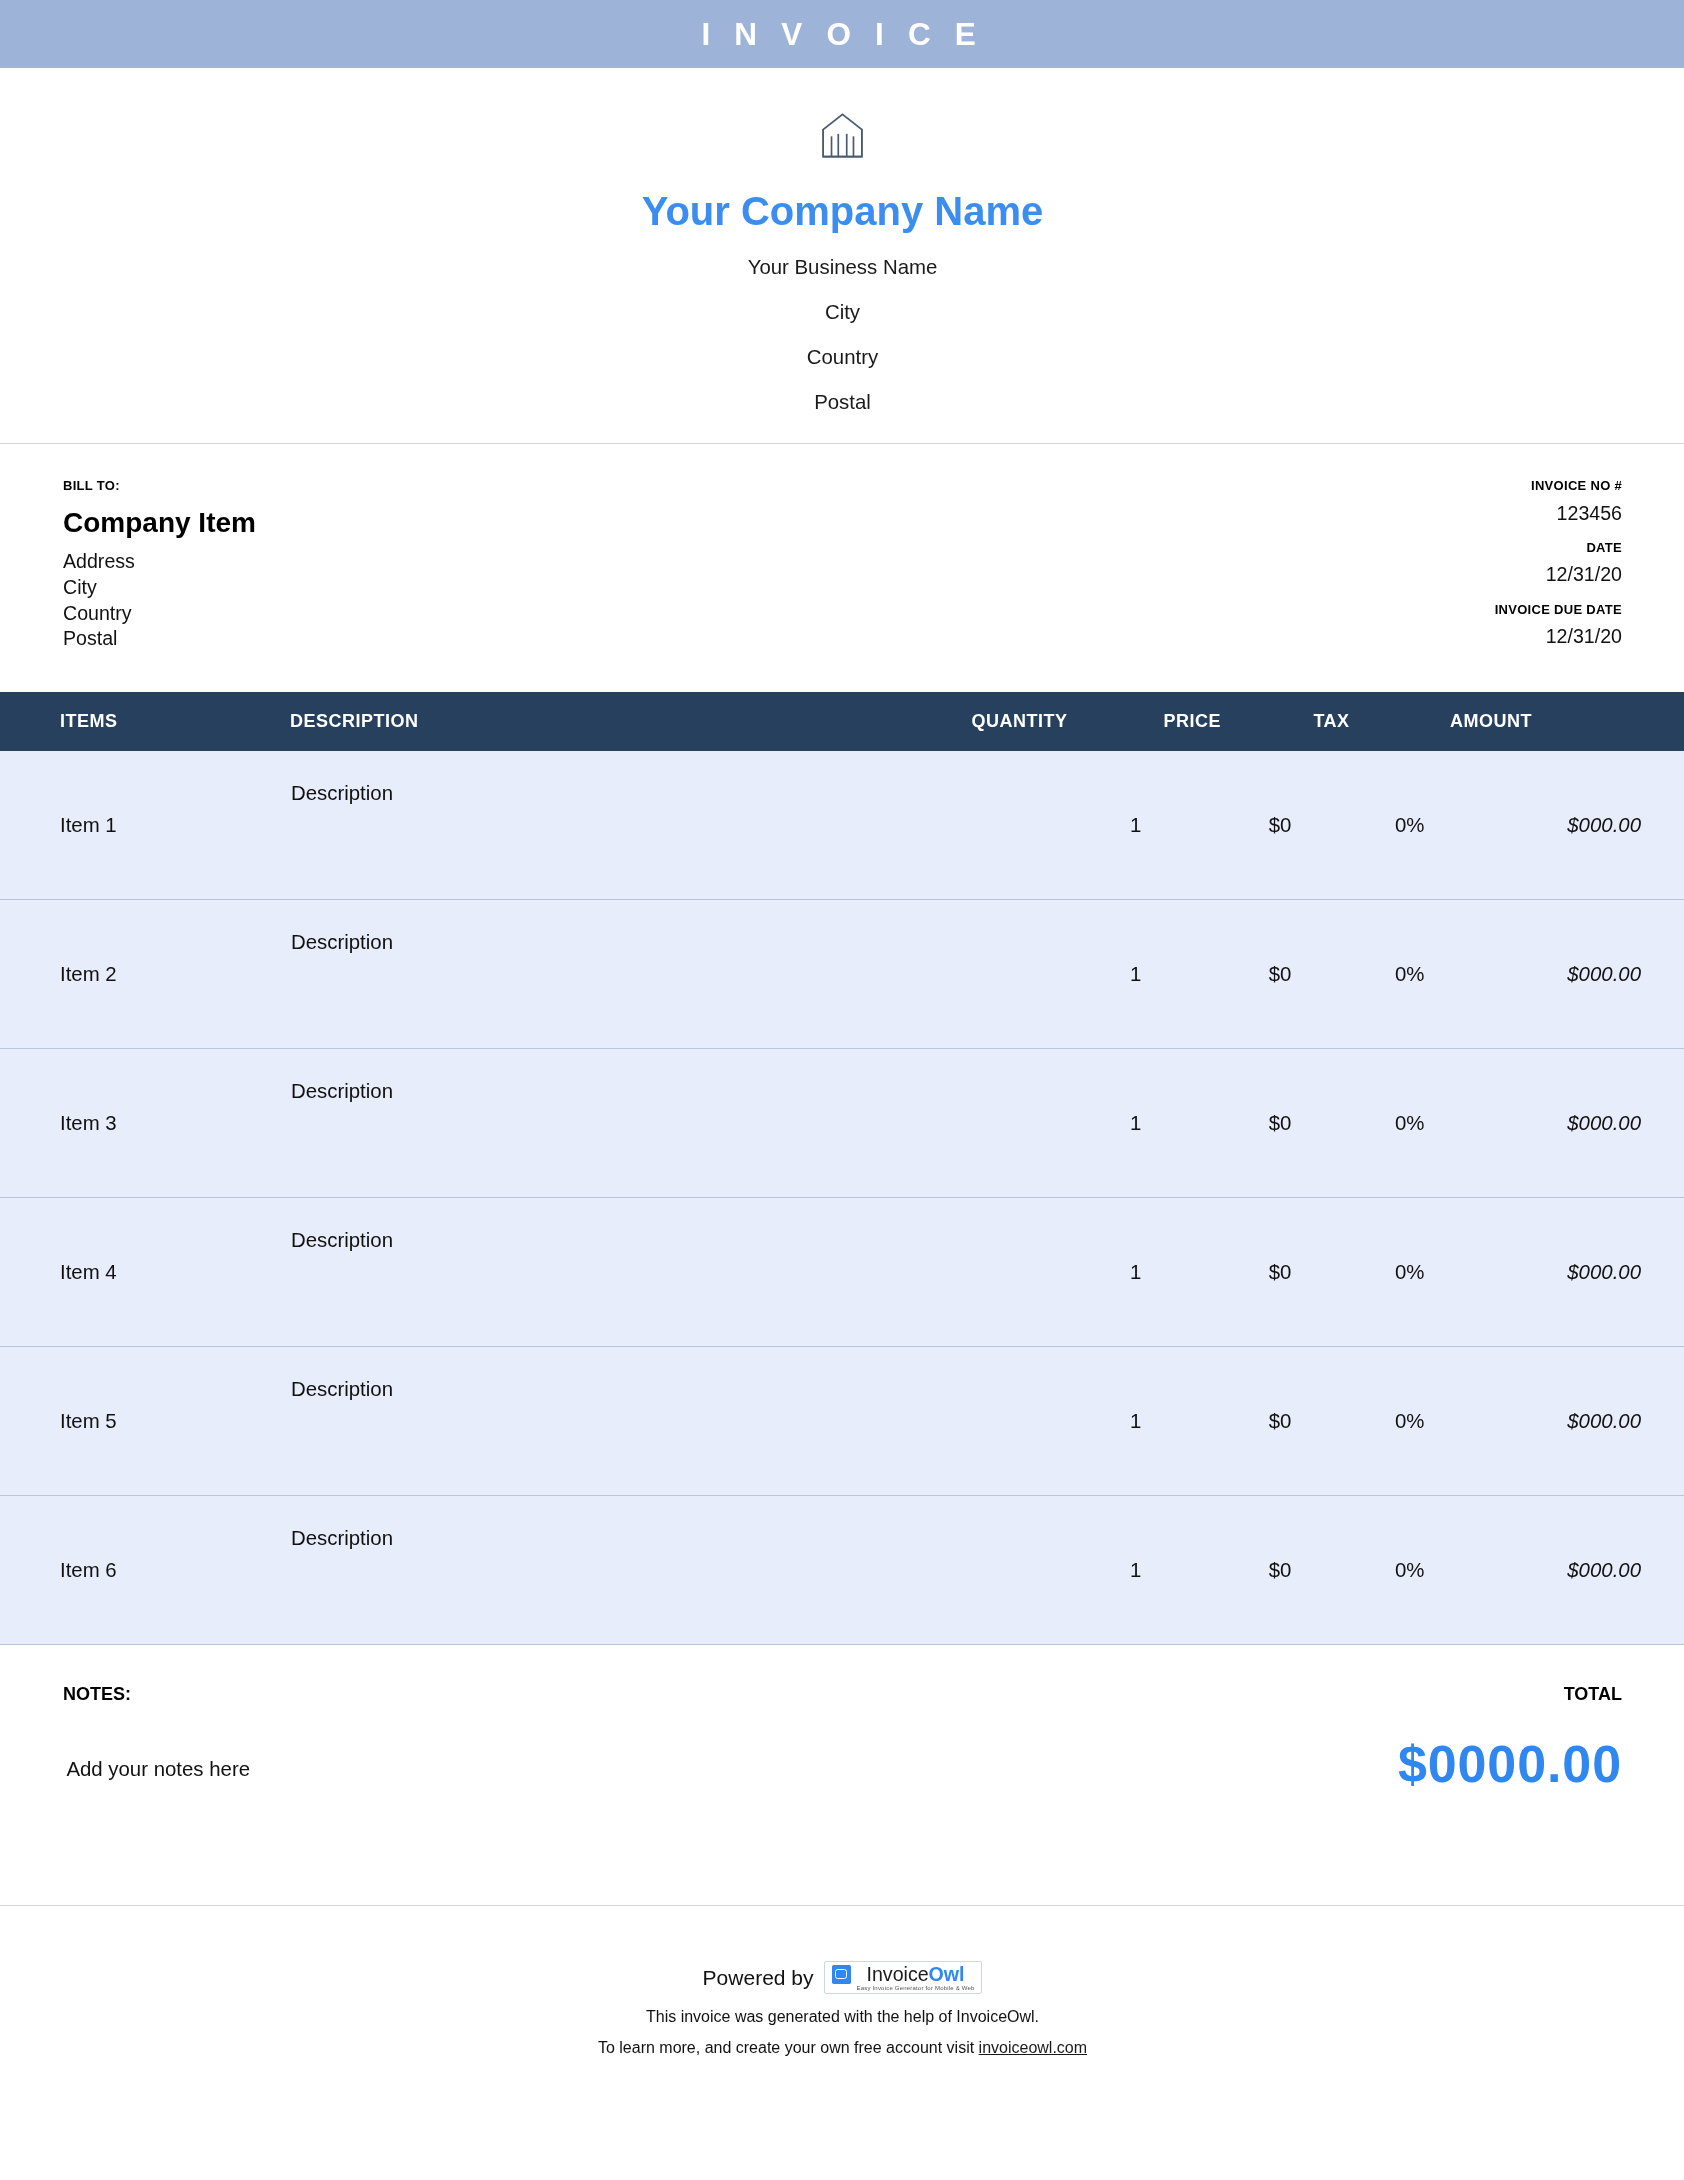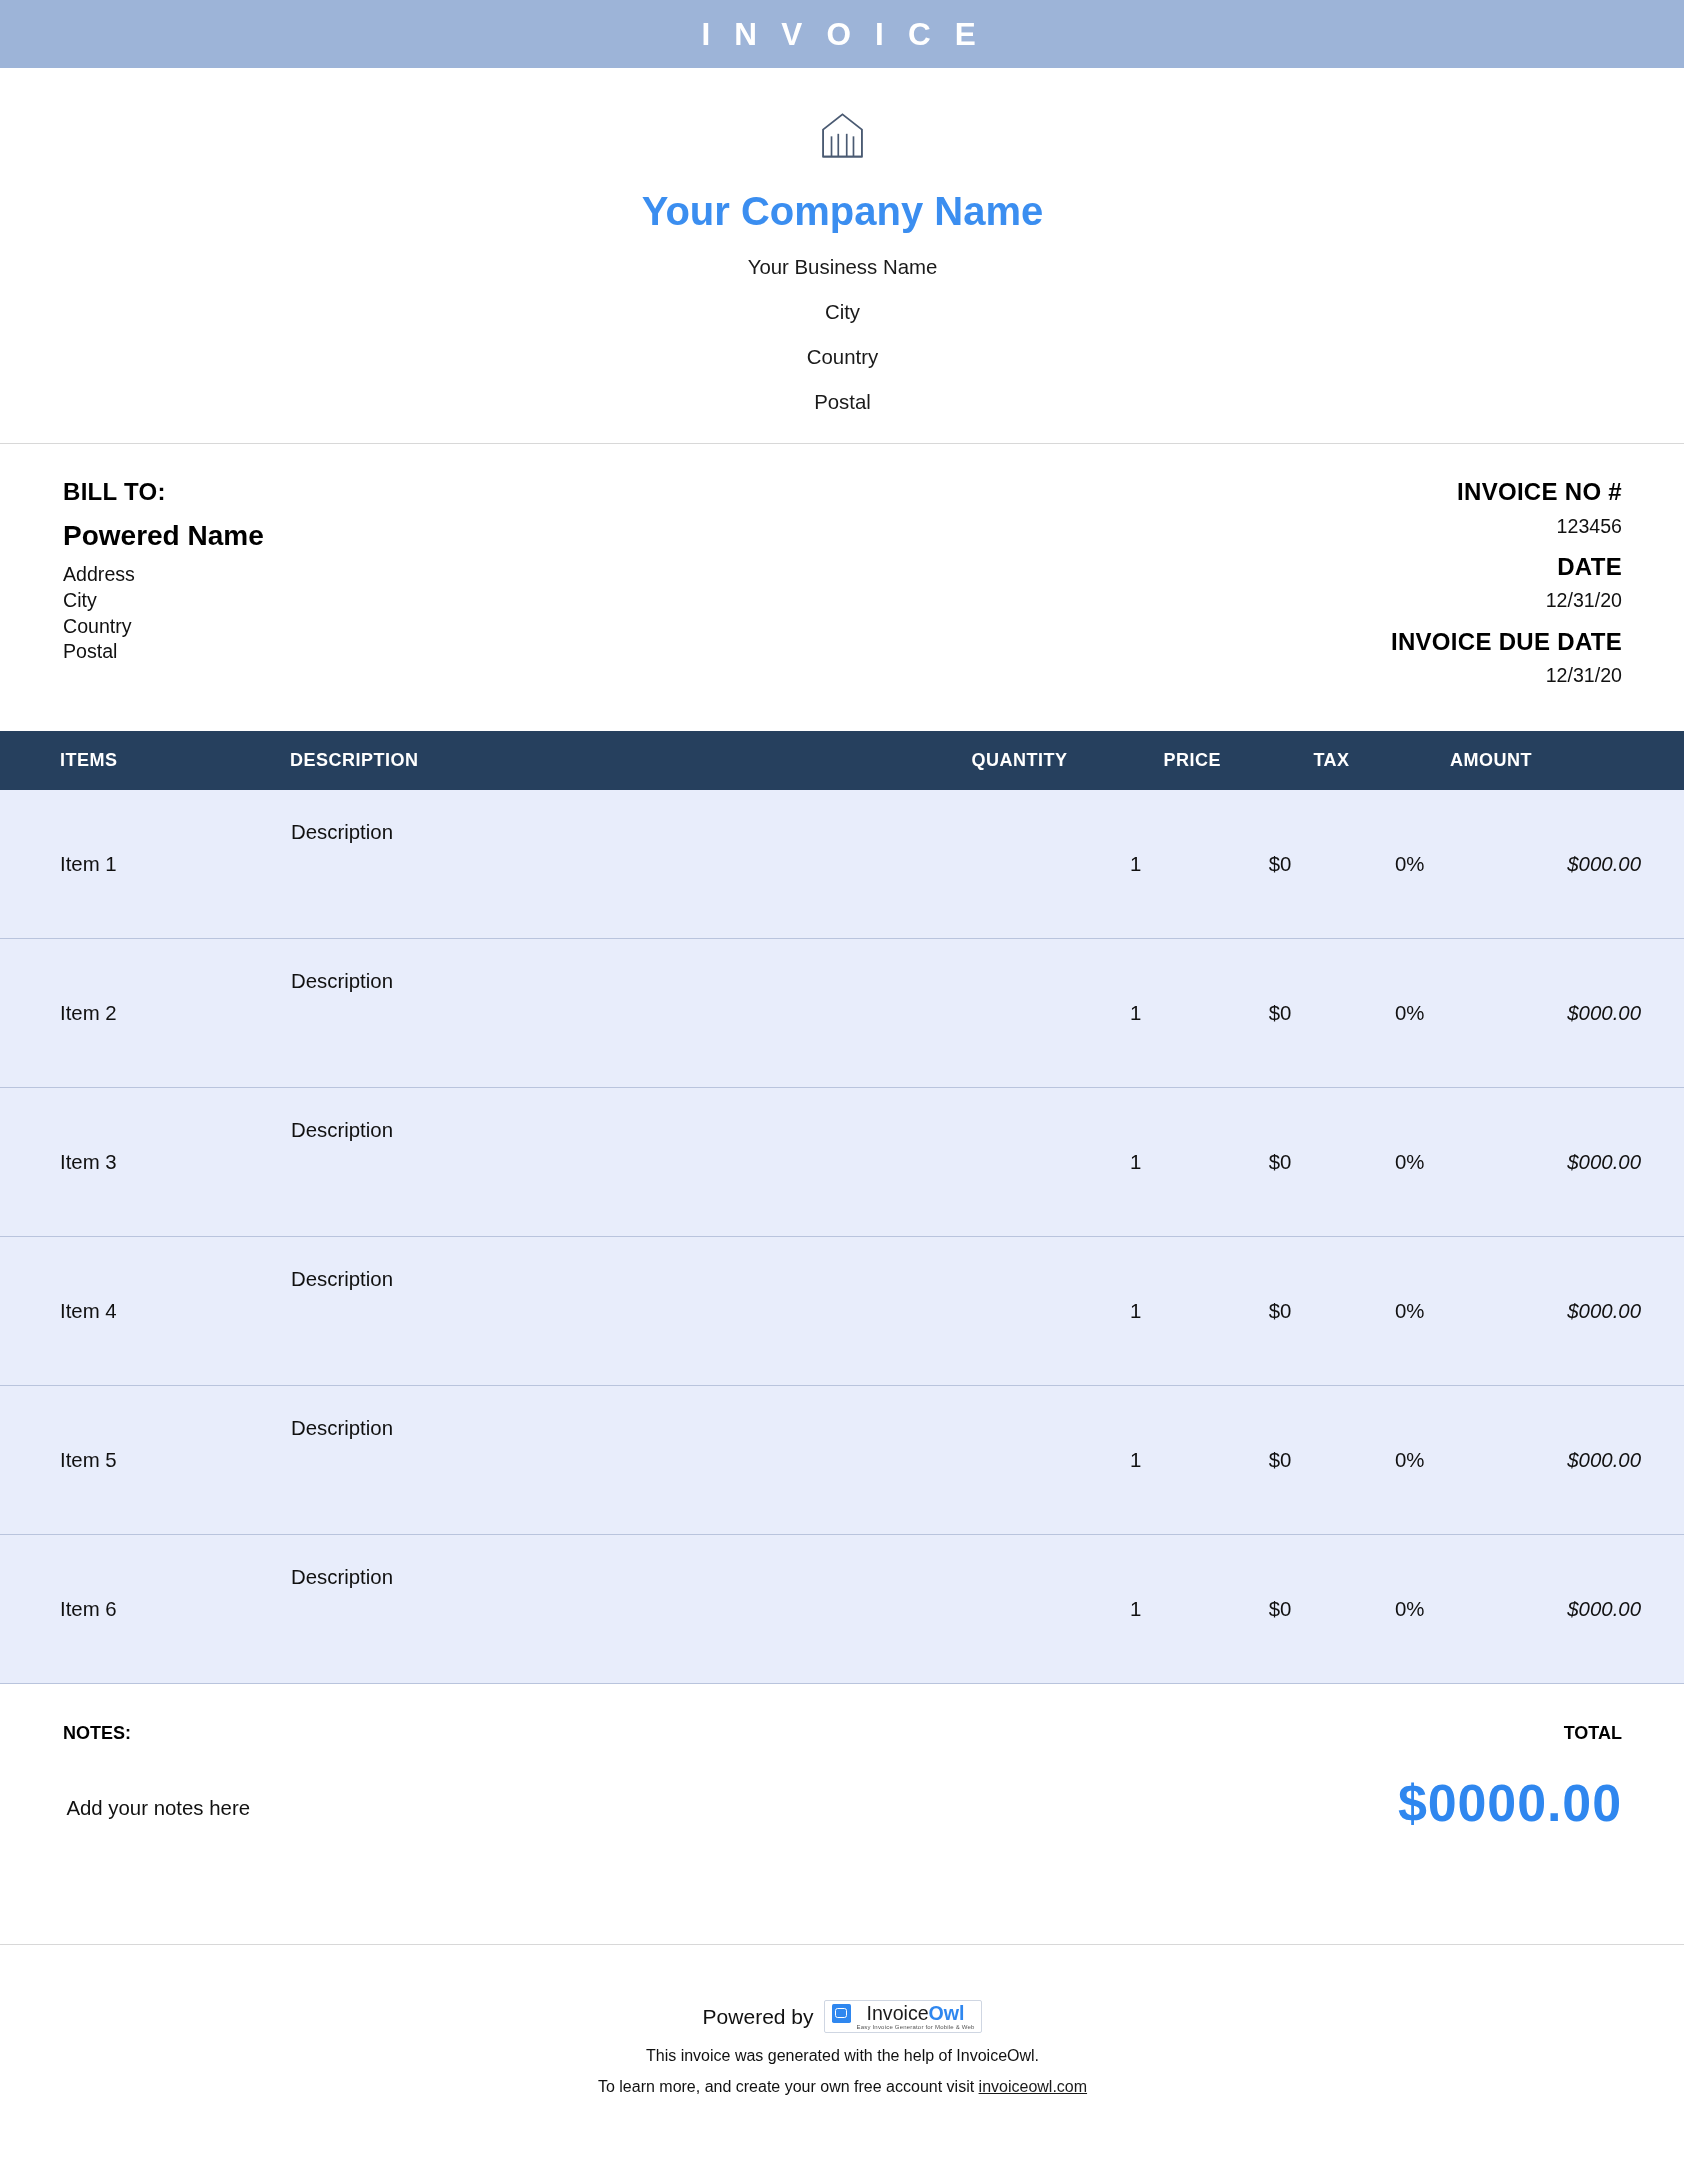--- a/index.html
+++ b/index.html
@@ -61,21 +61,21 @@
     color: #1a1a1a;
   }
 
   
   .meta {
     display: flex;
     justify-content: space-between;
     padding: 34px 63px 0 63px;
   }
   .bill-to-label, .meta-label {
-    font-size: 24px;
+    font-size: 13px;
     font-weight: bold;
     letter-spacing: 0.3px;
   }
   .bill-company {
     font-size: 28px;
     font-weight: bold;
     margin-top: 13.6px;
     margin-bottom: 10.2px;
   }
   .bill-line {
@@ -271,21 +271,21 @@
     <div class="company-name">Your Company Name</div>
     <div class="company-line">Your Business Name</div>
     <div class="company-line">City</div>
     <div class="company-line">Country</div>
     <div class="company-line">Postal</div>
   </div>
 
   <div class="meta">
     <div class="meta-left">
       <div class="bill-to-label">BILL TO:</div>
-      <div class="bill-company">Powered Name</div>
+      <div class="bill-company">Company Item</div>
       <div class="bill-line">Address</div>
       <div class="bill-line">City</div>
       <div class="bill-line">Country</div>
       <div class="bill-line">Postal</div>
     </div>
     <div class="meta-right">
       <div class="meta-label tight">INVOICE NO #</div>
       <div class="meta-value">123456</div>
       <div class="meta-label">DATE</div>
       <div class="meta-value">12/31/20</div>

